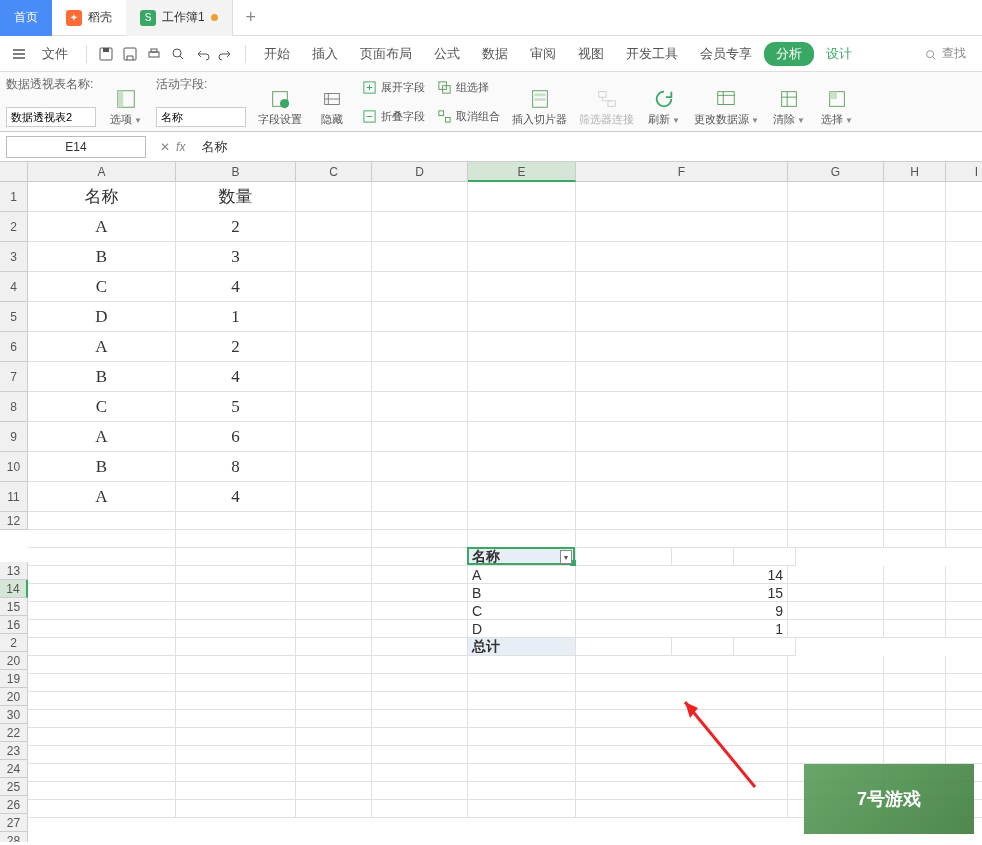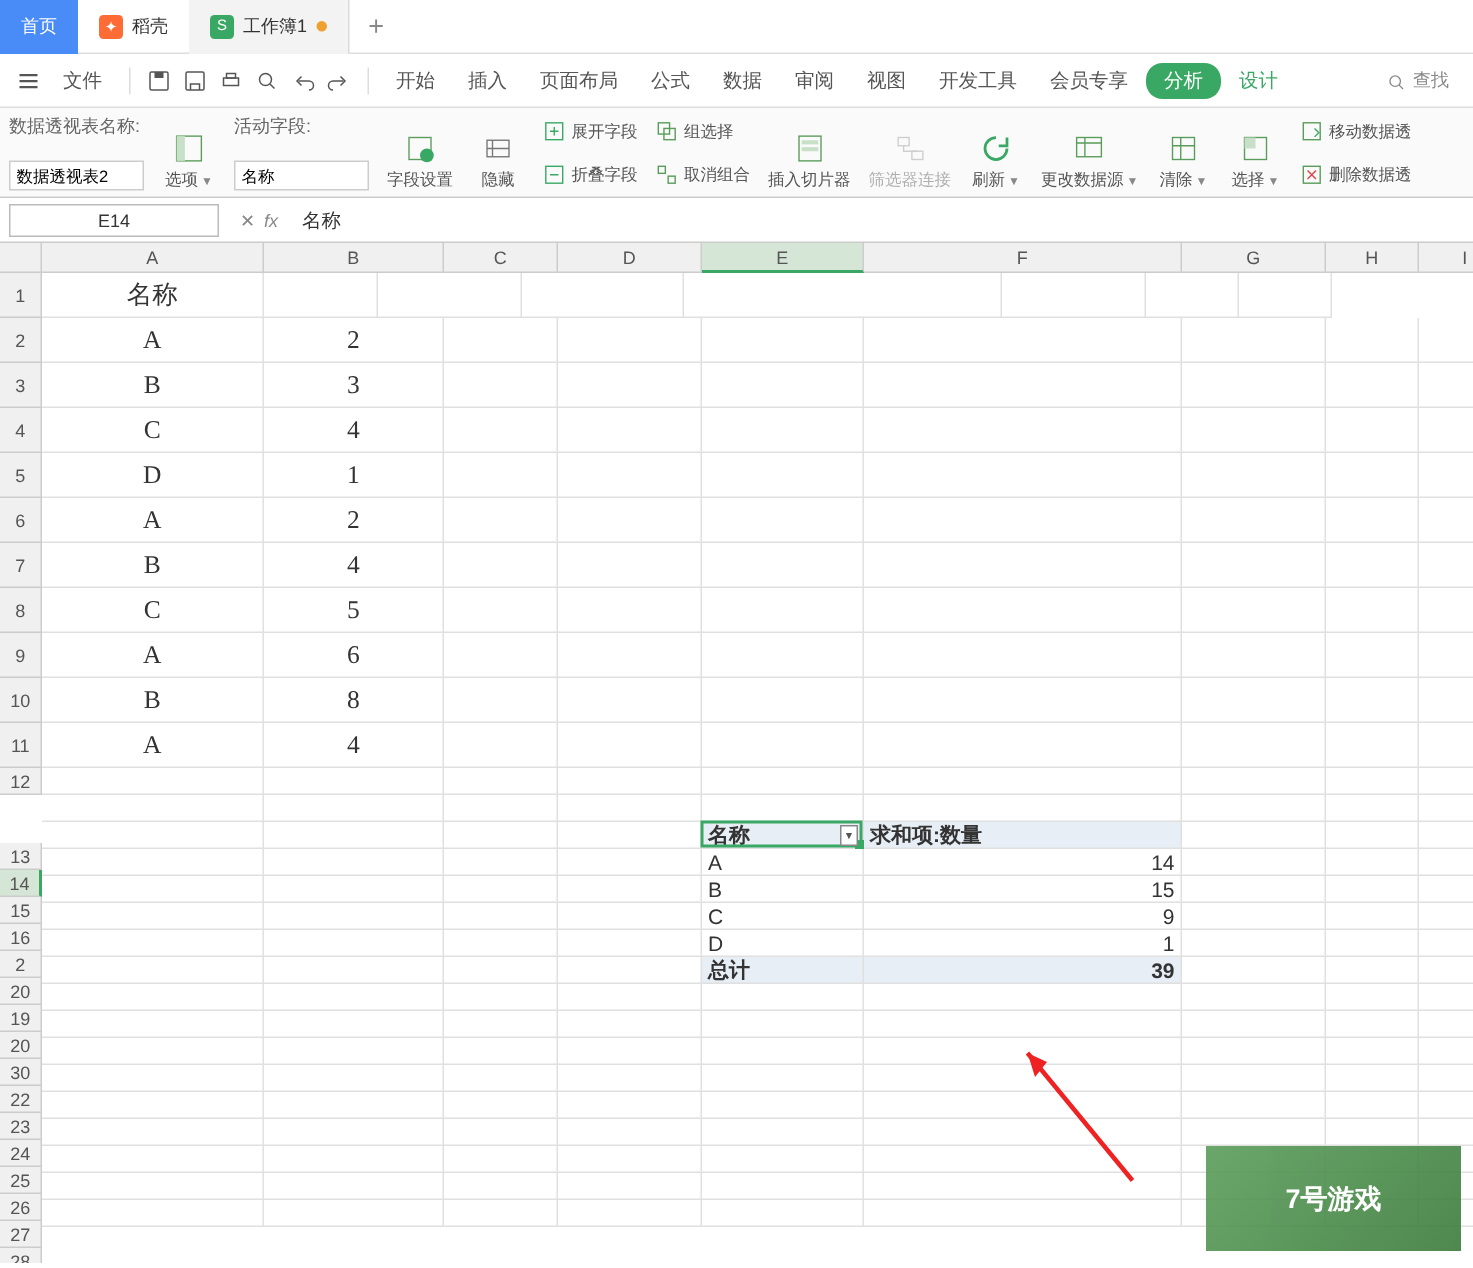--- a/index.html
+++ b/index.html
@@ -245,36 +245,20 @@
         <path d="M4 10h16M10 4v16" stroke="#5a9c5a"></path>
       </svg>
     <span><span>清除</span><span class="drop-caret">▼</span></span>
   </div>
   <div class="ribbon-btn">
     <svg viewBox="0 0 24 24">
         <rect x="4" y="4" width="16" height="16" fill="none" stroke="#5a9c5a"></rect>
         <rect x="4" y="4" width="8" height="8" fill="#c8e0c8"></rect>
       </svg>
     <span><span>选择</span><span class="drop-caret">▼</span></span>
-  </div>
-  <div class="ribbon-group">
-    <div class="ribbon-btn small">
-      <svg viewBox="0 0 16 16">
-          <rect x="2" y="2" width="12" height="12" fill="none" stroke="#5a9c5a"></rect>
-          <path d="M10 6l3 3-3 3" stroke="#3aa865" fill="none"></path>
-        </svg>
-      <span>移动数据透</span>
-    </div>
-    <div class="ribbon-btn small">
-      <svg viewBox="0 0 16 16">
-          <rect x="2" y="2" width="12" height="12" fill="none" stroke="#5a9c5a"></rect>
-          <path d="M5 5l6 6M11 5l-6 6" stroke="#d44"></path>
-        </svg>
-      <span>删除数据透</span>
-    </div>
   </div>
 </div>
 
 <div class="formula-bar">
   <div class="cell-ref">E14</div>
   <div class="fx-icons">
     <span>✕</span>
     <span style="font-style:italic">fx</span>
   </div>
   <div class="formula-input">名称</div>
@@ -319,20 +303,21 @@
       <div class="row-h" style="height: 18px;">23</div>
       <div class="row-h" style="height: 18px;">24</div>
       <div class="row-h" style="height: 18px;">25</div>
       <div class="row-h" style="height: 18px;">26</div>
       <div class="row-h" style="height: 18px;">27</div>
       <div class="row-h" style="height: 18px;">28</div>
     </div>
   <div class="cells" id="cells">
       <div class="grid-row">
         <div class="cell center serif" style="width: 148px; height: 30px;">名称</div>
+        <div class="cell center serif" style="width: 120px; height: 30px;">数量</div>
         <div class="cell" style="width: 76px; height: 30px;"></div>
         <div class="cell" style="width: 96px; height: 30px;"></div>
         <div class="cell" style="width: 108px; height: 30px;"></div>
         <div class="cell" style="width: 212px; height: 30px;"></div>
         <div class="cell" style="width: 96px; height: 30px;"></div>
         <div class="cell" style="width: 62px; height: 30px;"></div>
         <div class="cell" style="width: 62px; height: 30px;"></div>
       </div>
       <div class="grid-row">
         <div class="cell center serif" style="width: 148px; height: 30px;">A</div>
@@ -465,21 +450,20 @@
         <div class="cell" style="width: 96px; height: 18px;"></div>
         <div class="cell" style="width: 62px; height: 18px;"></div>
         <div class="cell" style="width: 62px; height: 18px;"></div>
       </div>
       <div class="grid-row">
         <div class="cell" style="width: 148px; height: 18px;"></div>
         <div class="cell" style="width: 120px; height: 18px;"></div>
         <div class="cell" style="width: 76px; height: 18px;"></div>
         <div class="cell" style="width: 96px; height: 18px;"></div>
         <div class="cell bold pivot-bg" style="width: 108px; height: 18px;">名称</div>
-        <div class="cell bold pivot-bg" style="width: 212px; height: 18px;">求和项:数量</div>
         <div class="cell" style="width: 96px; height: 18px;"></div>
         <div class="cell" style="width: 62px; height: 18px;"></div>
         <div class="cell" style="width: 62px; height: 18px;"></div>
       </div>
       <div class="grid-row">
         <div class="cell" style="width: 148px; height: 18px;"></div>
         <div class="cell" style="width: 120px; height: 18px;"></div>
         <div class="cell" style="width: 76px; height: 18px;"></div>
         <div class="cell" style="width: 96px; height: 18px;"></div>
         <div class="cell" style="width: 108px; height: 18px;">A</div>
@@ -520,21 +504,20 @@
         <div class="cell" style="width: 96px; height: 18px;"></div>
         <div class="cell" style="width: 62px; height: 18px;"></div>
         <div class="cell" style="width: 62px; height: 18px;"></div>
       </div>
       <div class="grid-row">
         <div class="cell" style="width: 148px; height: 18px;"></div>
         <div class="cell" style="width: 120px; height: 18px;"></div>
         <div class="cell" style="width: 76px; height: 18px;"></div>
         <div class="cell" style="width: 96px; height: 18px;"></div>
         <div class="cell bold pivot-bg" style="width: 108px; height: 18px;">总计</div>
-        <div class="cell bold right pivot-bg" style="width: 212px; height: 18px;">39</div>
         <div class="cell" style="width: 96px; height: 18px;"></div>
         <div class="cell" style="width: 62px; height: 18px;"></div>
         <div class="cell" style="width: 62px; height: 18px;"></div>
       </div>
       <div class="grid-row">
         <div class="cell" style="width: 148px; height: 18px;"></div>
         <div class="cell" style="width: 120px; height: 18px;"></div>
         <div class="cell" style="width: 76px; height: 18px;"></div>
         <div class="cell" style="width: 96px; height: 18px;"></div>
         <div class="cell" style="width: 108px; height: 18px;"></div>

